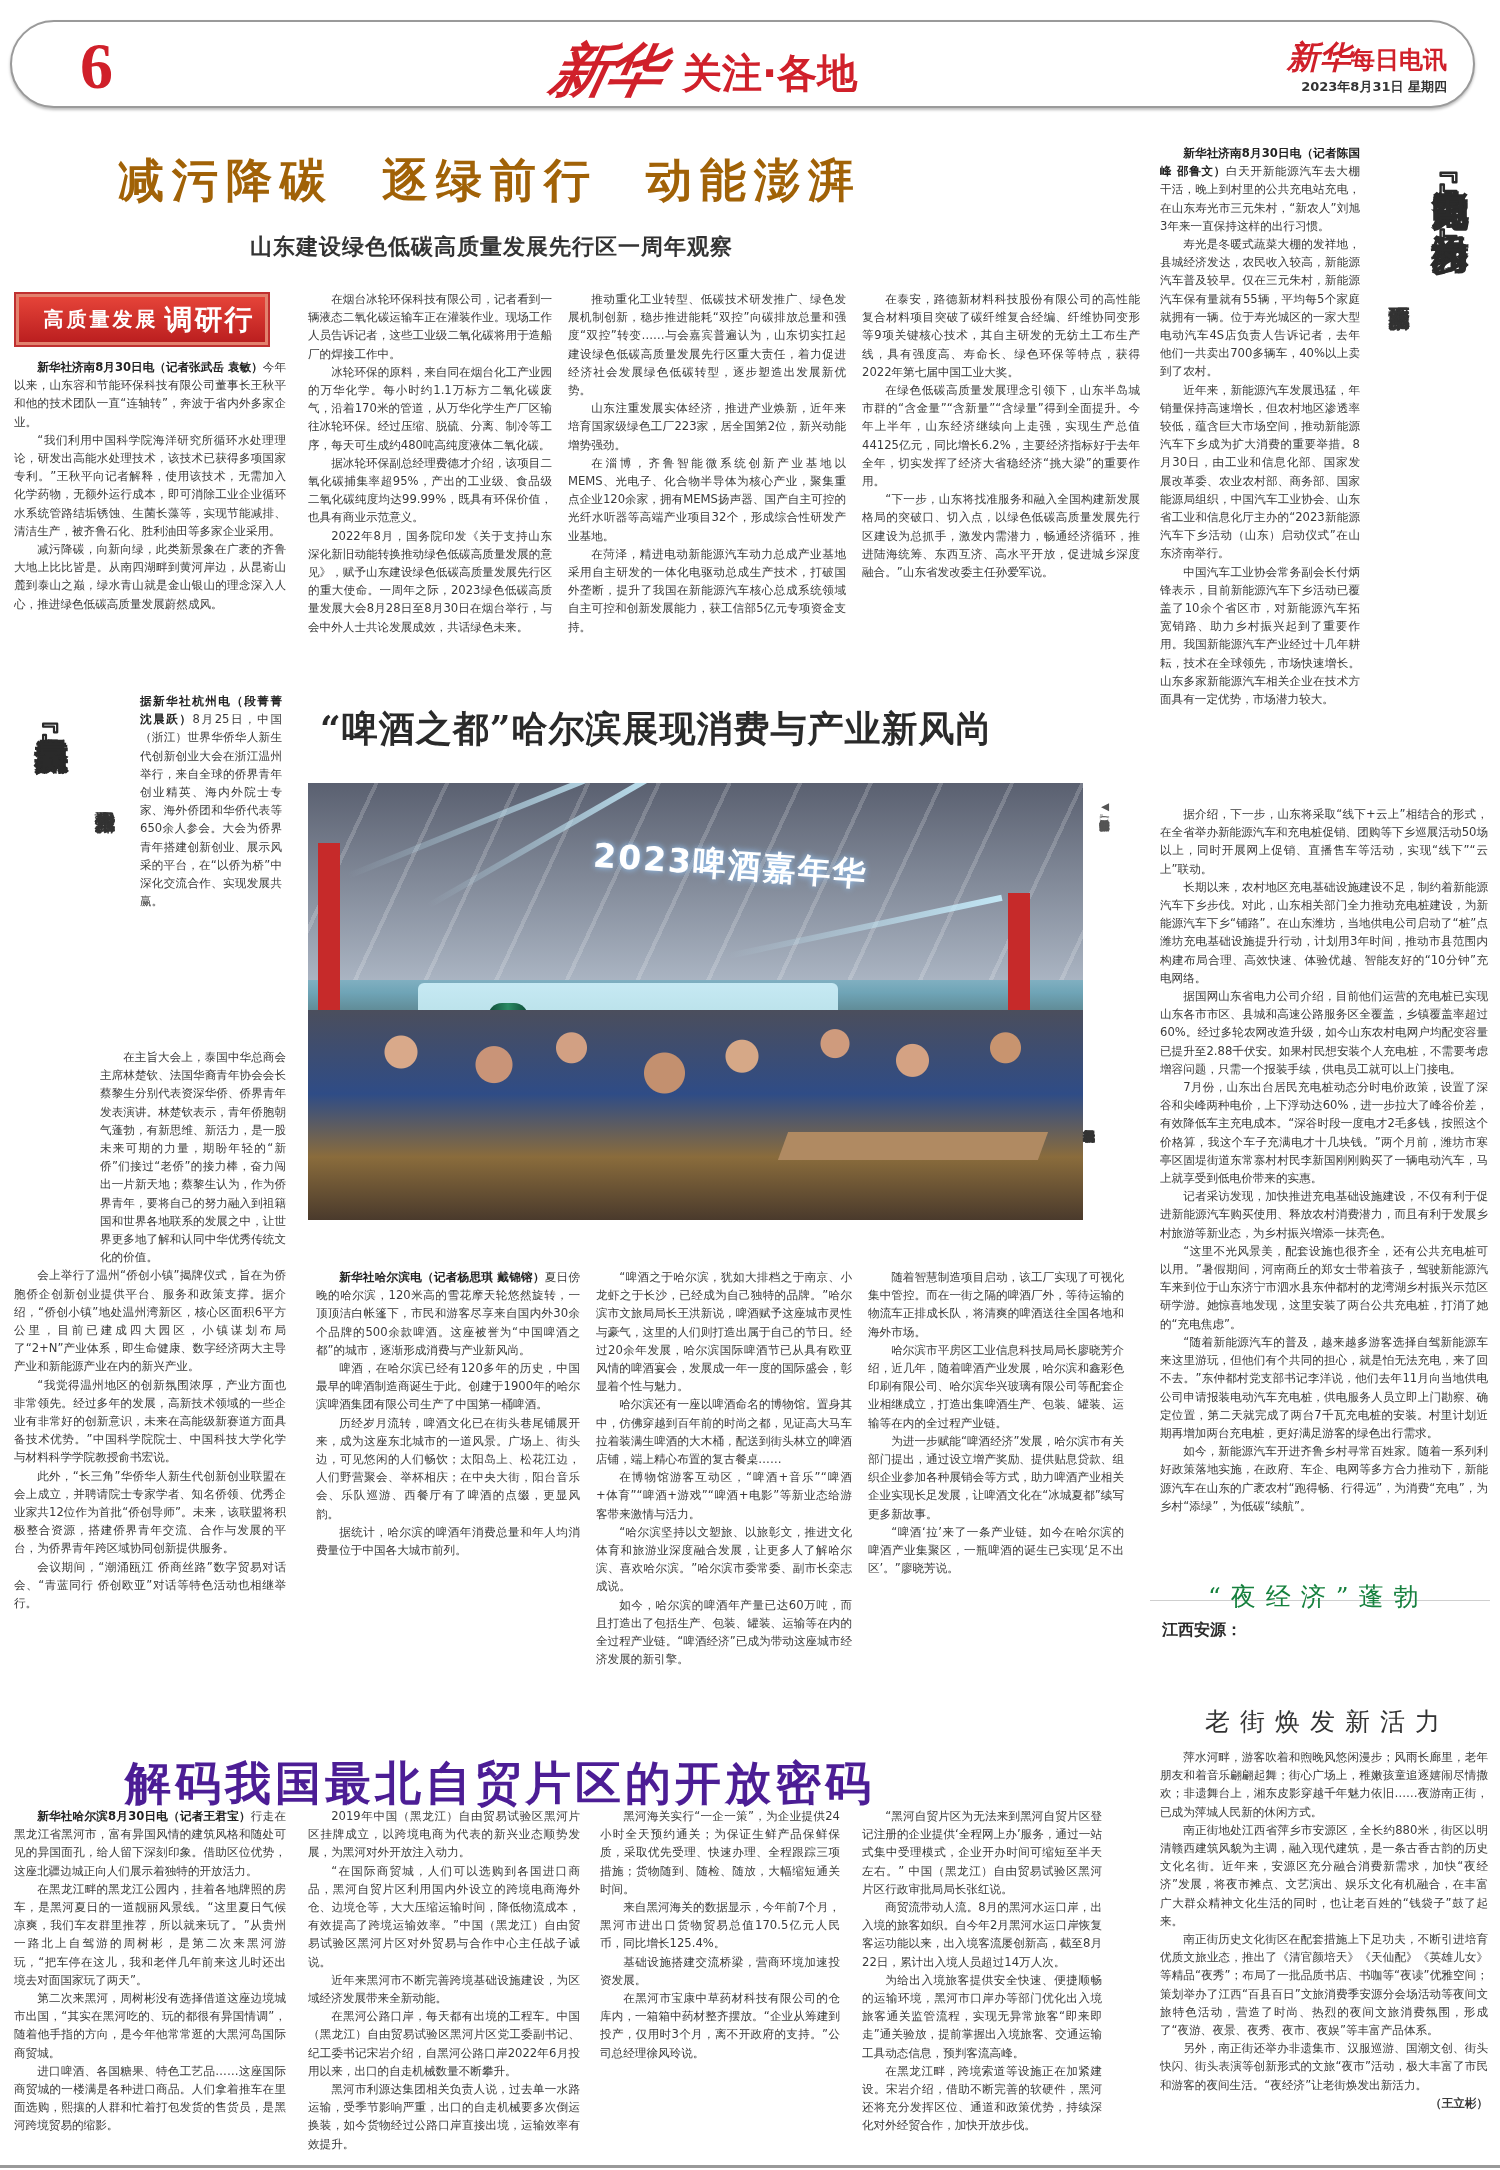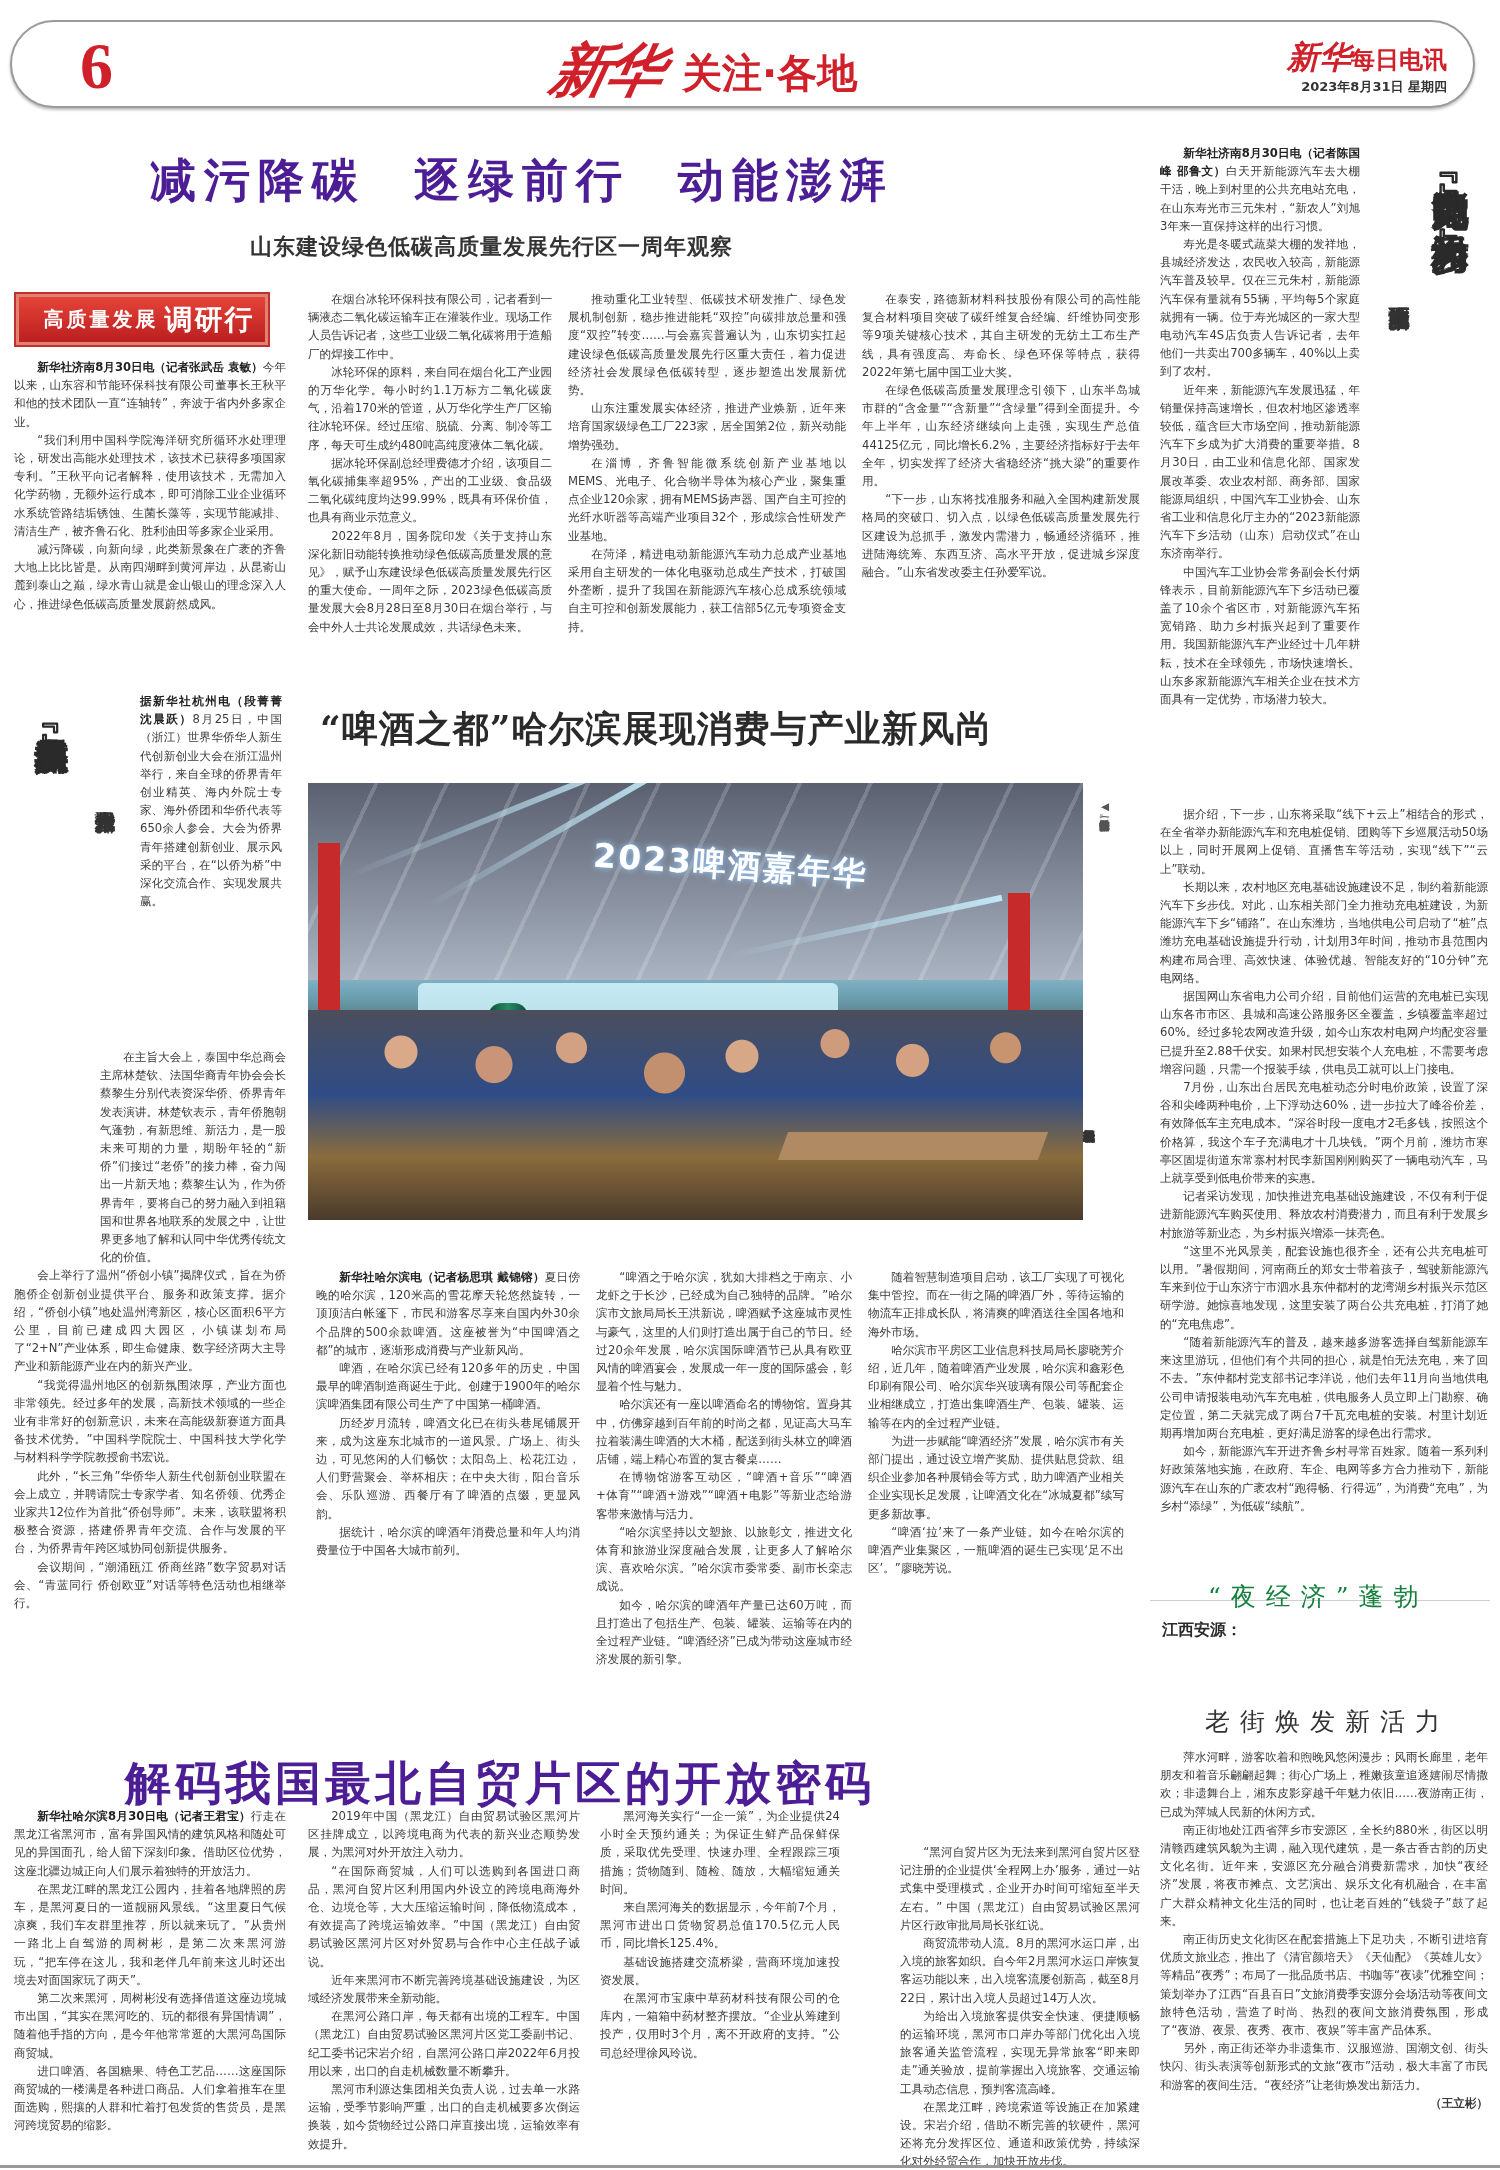--- a/index.html
+++ b/index.html
@@ -8,21 +8,21 @@
 
   .masthead { position: absolute; left: 10px; top: 20px; width: 1465px; height: 88px;
     border: 2px solid #9a9a9a; border-radius: 44px; box-shadow: 0 2px 3px #bbb; background:#fff; }
   .page-num { position: absolute; left: 68px; top: 6px; font-size: 66px; font-family: "Liberation Serif", serif; color: #d0202a; font-weight: bold; }
   .brand-logo { position: absolute; left: 540px; top: 10px; font-family: "DejaVu Serif", serif; font-style: italic; font-weight: bold; font-size: 58px; color: #d0202a; transform: skewX(-12deg); letter-spacing: -4px; }
   .section-title { position: absolute; left: 670px; top: 24px; font-family: "DejaVu Sans", sans-serif; font-weight: bold; font-size: 40px; color: #d0202a; }
   .paper-name { position: absolute; right: 26px; top: 14px; font-family: "DejaVu Sans", sans-serif; color: #d0202a; font-size: 24px; font-weight: bold; }
   .paper-name .logo-s { font-family: "DejaVu Serif", serif; font-style: italic; font-size: 32px; }
   .paper-date { position: absolute; right: 26px; top: 56px; font-family: "DejaVu Sans", sans-serif; font-size: 13px; font-weight: bold; color: #333; }
 
-  .headline-main { position: absolute; left: 118px; top: 150px; font-family: "DejaVu Serif", serif; font-weight: bold; font-size: 46px; letter-spacing: 8px; color: #4c1d95; word-spacing: 24px; margin-left: 32px; }
+  .headline-main { position: absolute; left: 118px; top: 150px; font-family: "DejaVu Serif", serif; font-weight: bold; font-size: 46px; letter-spacing: 8px; color: #a16207; word-spacing: 24px; }
   .subhead-main { position: absolute; left: 250px; top: 232px; font-family: "DejaVu Sans", sans-serif; font-size: 22px; color: #333; letter-spacing: 1px; }
 
   .banner { position: absolute; left: 14px; top: 292px; width: 256px; height: 55px; background: linear-gradient(180deg, #e8463a, #b81c1e); border: 2px solid #c03030; box-shadow: inset 0 0 0 3px #e2816e; display:flex; align-items:center; justify-content:center;padding-left:14px; }
   .banner-a { color:#fff; font-family:"DejaVu Sans", sans-serif; font-weight:bold; font-size: 20px; letter-spacing: 3px; }
   .banner-b { color:#fff; font-family:"DejaVu Serif", serif; font-weight:bold; font-size: 28px; margin-left: 6px; letter-spacing: 2px; }
 
   .col { position: absolute; font-family: "DejaVu Sans", sans-serif; font-size: 11.6px; line-height: 18.2px; color: #3a3a3a; text-align: justify; }
   .col p { text-indent: 2em; }
   .col .dateline { font-weight: bold; color:#222; }
 
@@ -207,21 +207,21 @@
   <p>近年来黑河市不断完善跨境基础设施建设，为区域经济发展带来全新动能。</p>
   <p>在黑河公路口岸，每天都有出境的工程车。中国（黑龙江）自由贸易试验区黑河片区党工委副书记、纪工委书记宋岩介绍，自黑河公路口岸2022年6月投用以来，出口的自走机械数量不断攀升。</p>
   <p>黑河市利源达集团相关负责人说，过去单一水路运输，受季节影响严重，出口的自走机械要多次倒运换装，如今货物经过公路口岸直接出境，运输效率有效提升。</p>
 </div>
 <div class="col" style="left:600px; top:1807px; width:240px;">
   <p>黑河海关实行“一企一策”，为企业提供24小时全天预约通关；为保证生鲜产品保鲜保质，采取优先受理、快速办理、全程跟踪三项措施；货物随到、随检、随放，大幅缩短通关时间。</p>
   <p>来自黑河海关的数据显示，今年前7个月，黑河市进出口货物贸易总值170.5亿元人民币，同比增长125.4%。</p>
   <p>基础设施搭建交流桥梁，营商环境加速投资发展。</p>
   <p>在黑河市宝康中草药材科技有限公司的仓库内，一箱箱中药材整齐摆放。“企业从筹建到投产，仅用时3个月，离不开政府的支持。”公司总经理徐风玲说。</p>
 </div>
-<div class="col" style="left:900px; top:1807px; width:240px;margin-top:36px;">
+<div class="col" style="left:862px; top:1807px; width:240px;">
   <p>“黑河自贸片区为无法来到黑河自贸片区登记注册的企业提供‘全程网上办’服务，通过一站式集中受理模式，企业开办时间可缩短至半天左右。” 中国（黑龙江）自由贸易试验区黑河片区行政审批局局长张红说。</p>
   <p>商贸流带动人流。8月的黑河水运口岸，出入境的旅客如织。自今年2月黑河水运口岸恢复客运功能以来，出入境客流屡创新高，截至8月22日，累计出入境人员超过14万人次。</p>
   <p>为给出入境旅客提供安全快速、便捷顺畅的运输环境，黑河市口岸办等部门优化出入境旅客通关监管流程，实现无异常旅客“即来即走”通关验放，提前掌握出入境旅客、交通运输工具动态信息，预判客流高峰。</p>
   <p>在黑龙江畔，跨境索道等设施正在加紧建设。宋岩介绍，借助不断完善的软硬件，黑河还将充分发挥区位、通道和政策优势，持续深化对外经贸合作，加快开放步伐。</p>
 </div>
 
 <div class="rule" style="left:1150px; top:1600px; width:340px; height:1px;"></div>
 <div class="jx-tag">江西安源：</div>
 <div class="jx-title1">“夜经济”蓬勃</div>
 <div class="jx-title2">老街焕发新活力</div>

